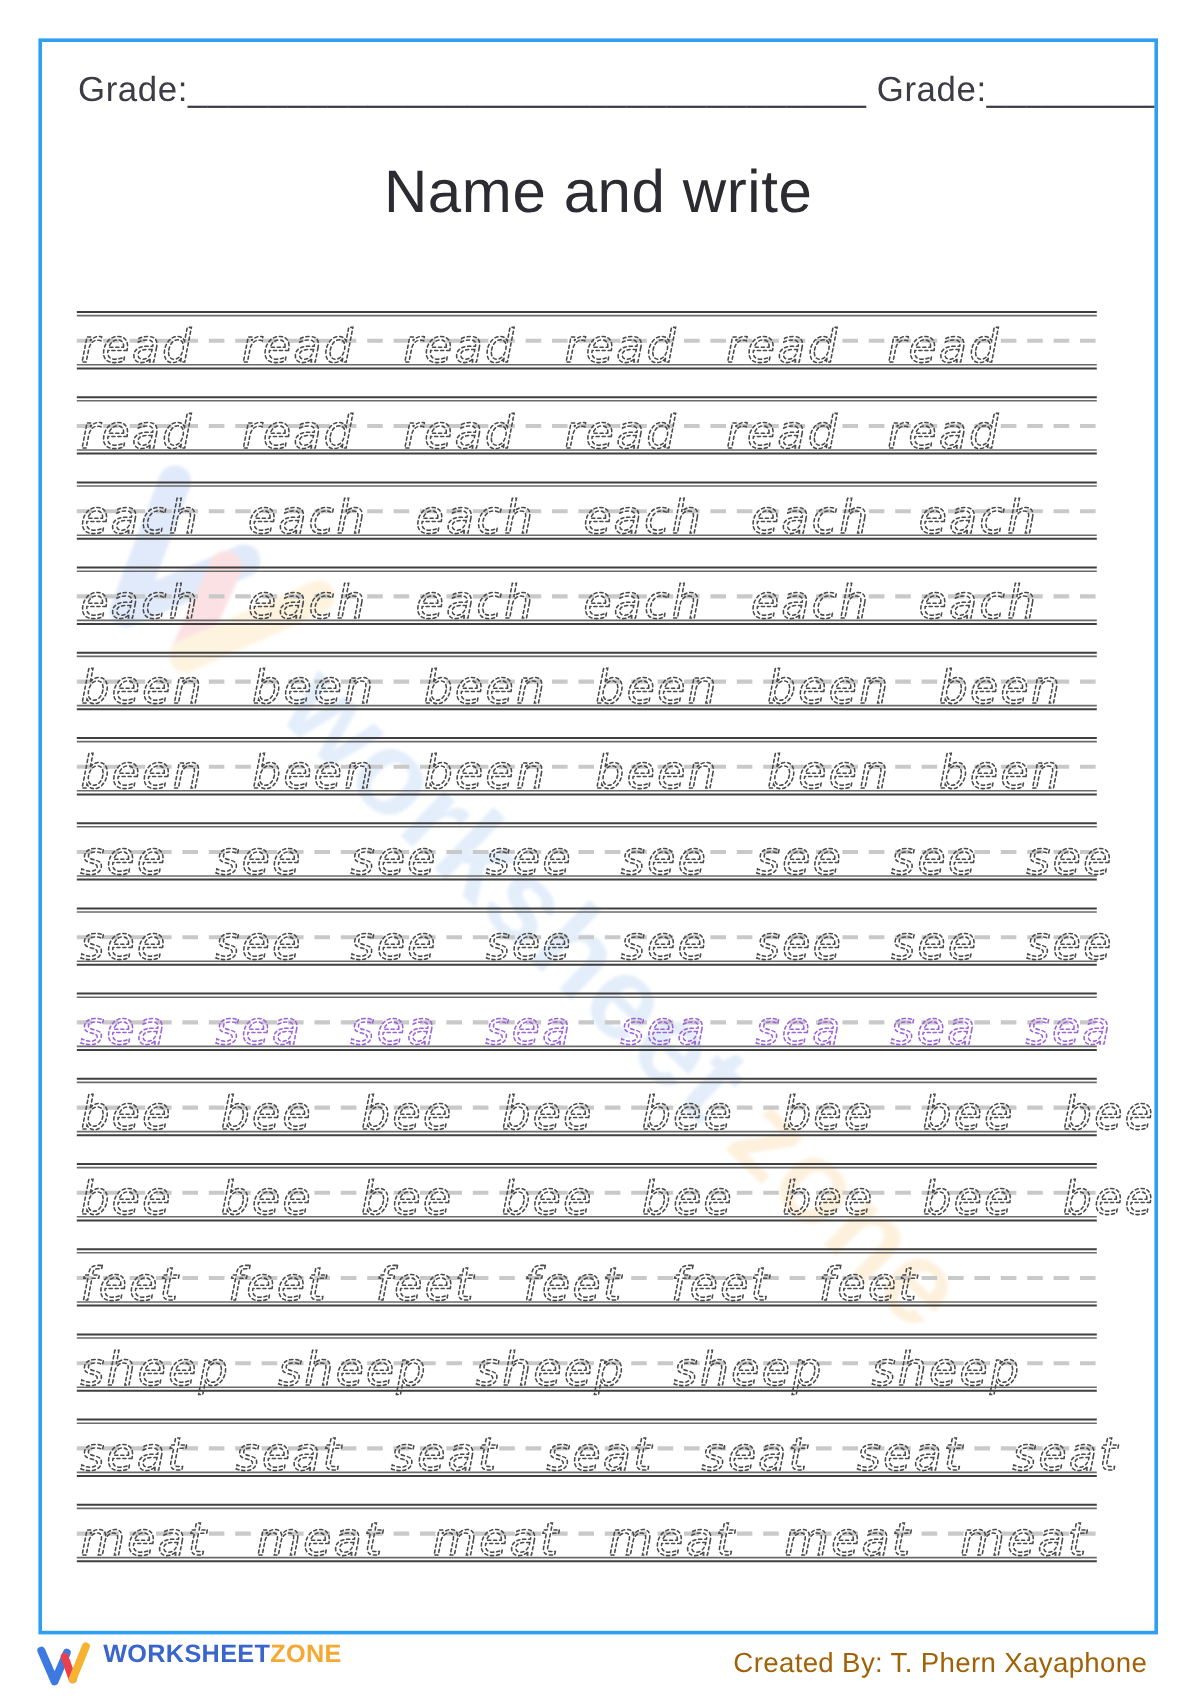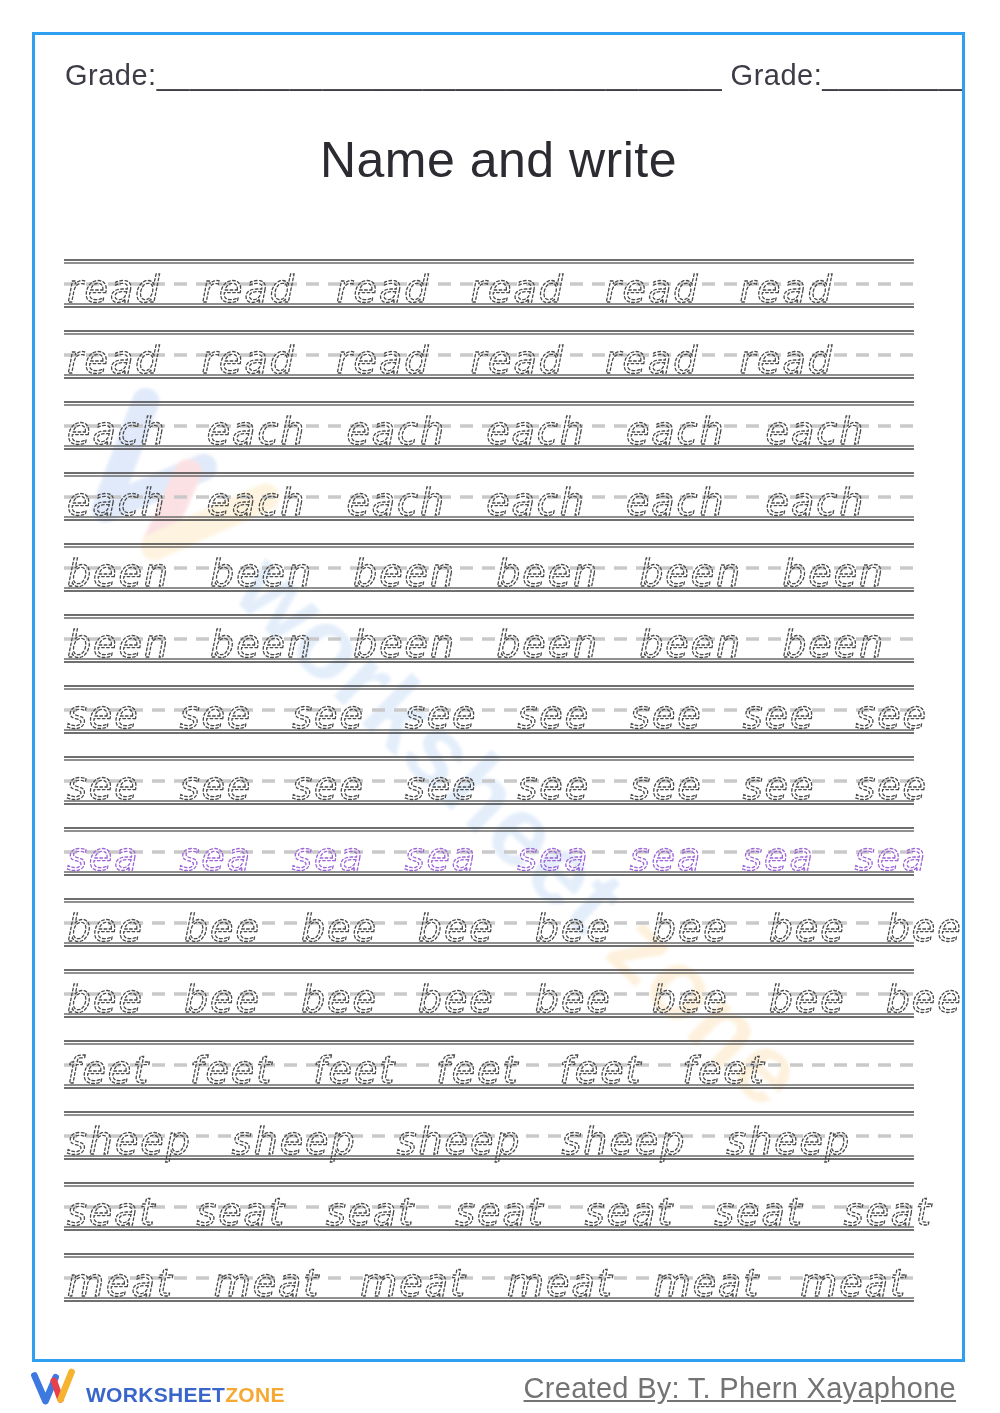--- a/index.html
+++ b/index.html
@@ -91,36 +91,35 @@
     stroke-width: 1.3;
     stroke-dasharray: 2.6 2.4;
     stroke-linecap: round;
   }
   
   .footer-brand {
     position: absolute;
     left: 30px;
     top: 1367px;
     display: flex;
-    align-items: flex-end;
+    align-items: flex-start;
     gap: 10px;
     z-index: 1;
   }
   .brand-text { font-size: 21px; font-weight: bold; letter-spacing: 0.3px; }
   .brand-blue { color: #3a66cc; }
   .brand-orange { color: #f5a832; }
   .footer-credit {
     position: absolute;
     right: 44px;
     top: 1372px;
-    font-size: 29px;
-    color: #737373;
+    font-size: 23px;
+    color: #a16207;
     letter-spacing: 0.3px;
     z-index: 1;
-    text-decoration: underline;
   }
 </style>
 </head>
 <body>
 
 <div class="page">
 
   <div class="frame">
 
     <div class="watermark">

